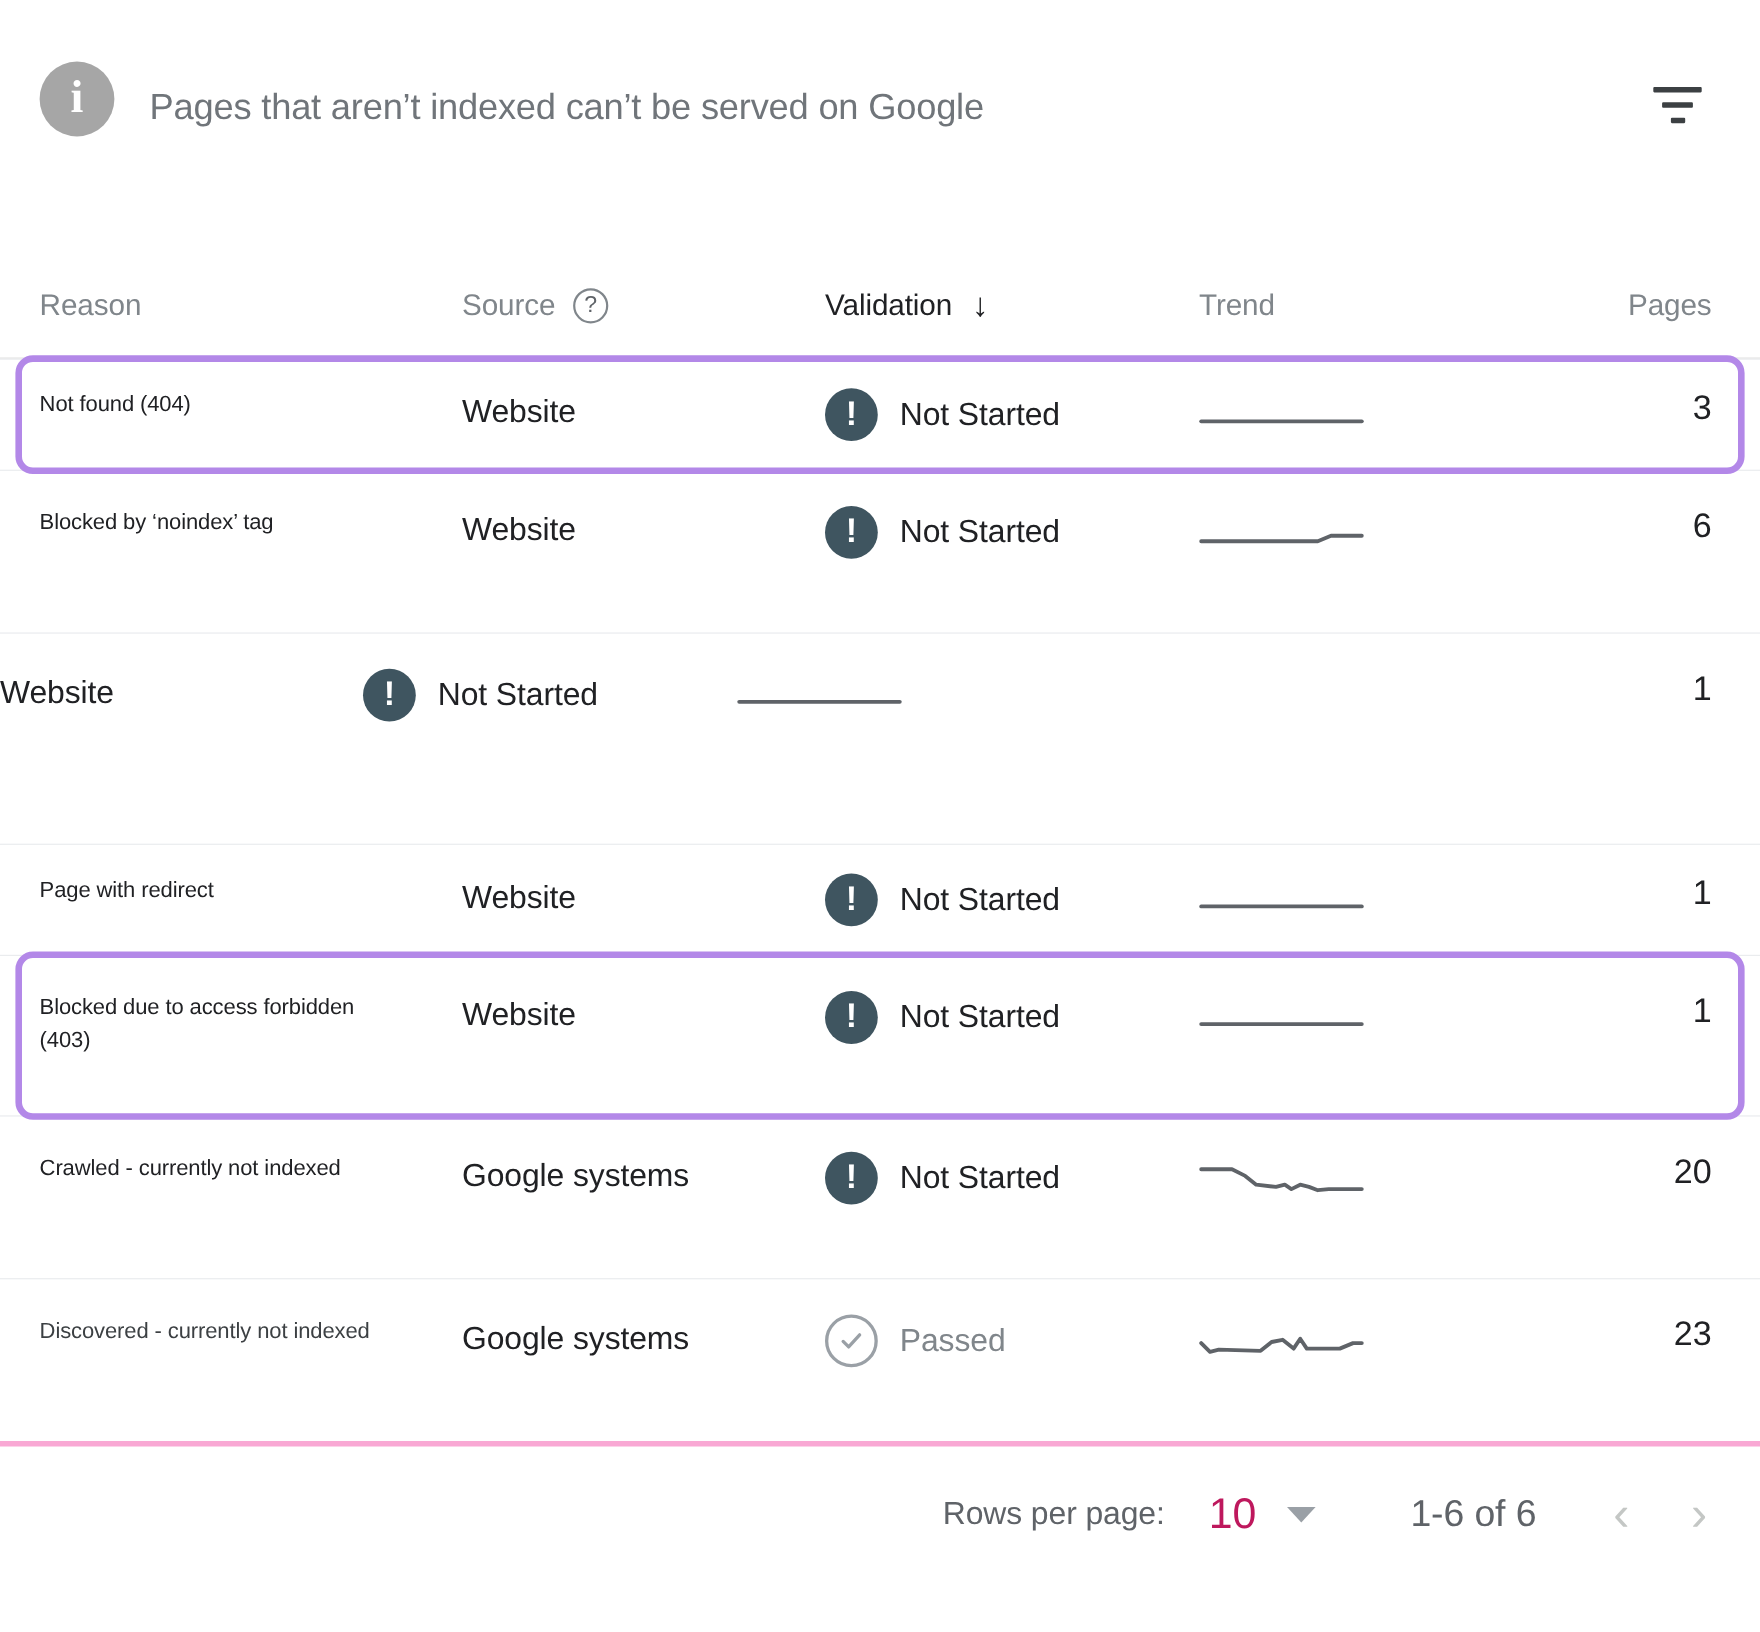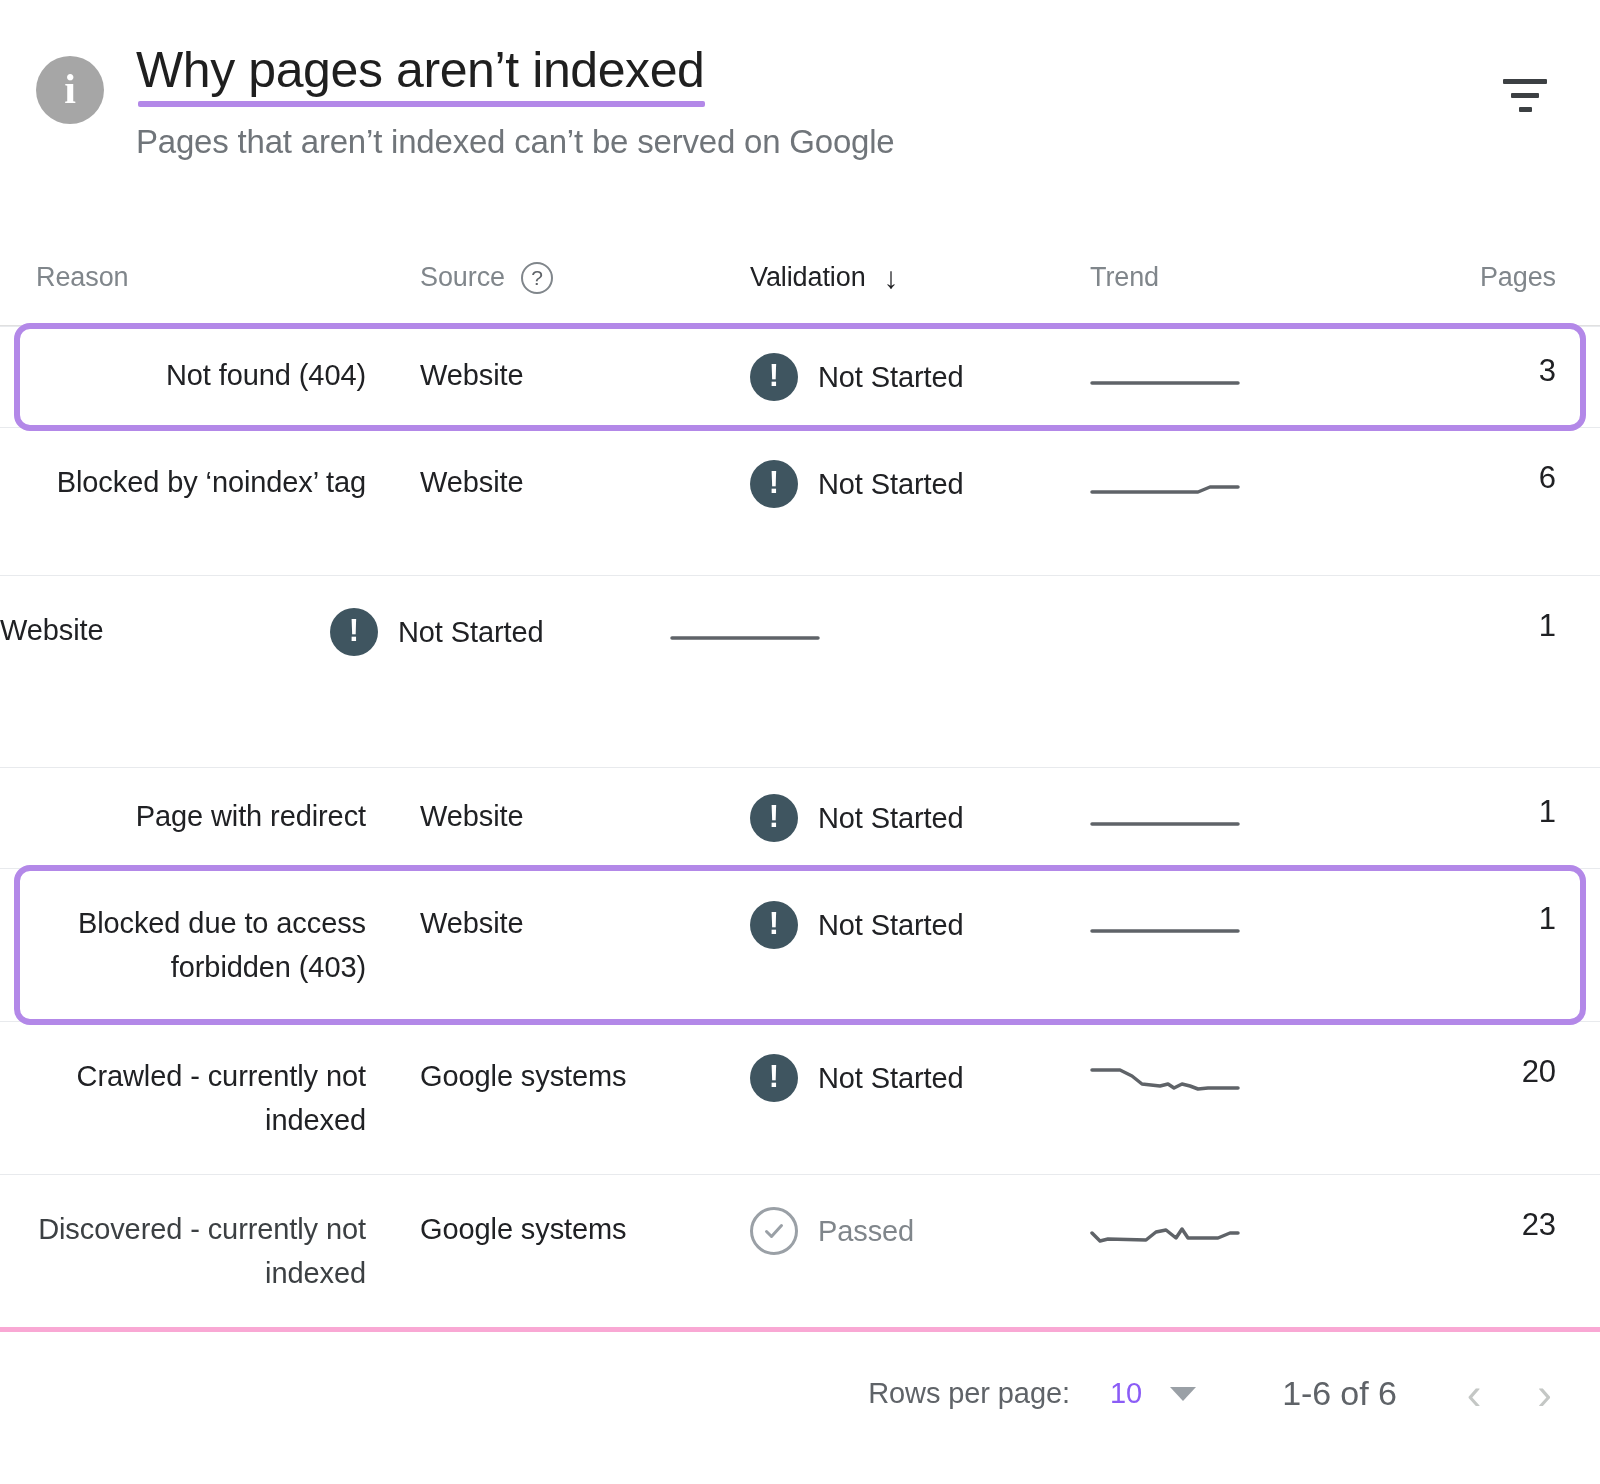--- a/index.html
+++ b/index.html
@@ -178,27 +178,26 @@
   }
   .tbody-row.r1 { min-height: 100px; padding-top: 26px; padding-bottom: 26px; }
   .tbody-row.r2 { min-height: 148px; }
   .tbody-row.r3 { min-height: 192px; }
   .tbody-row.r4 { min-height: 98px; padding-top: 26px; padding-bottom: 26px; }
   .tbody-row.r5 { min-height: 146px; }
   .tbody-row.r6 { min-height: 148px; }
   .tbody-row.r7 { min-height: 148px; }
 
   .reason-text {
-    font-size: 29px;
+    font-size: 20px;
     color: #202124;
     line-height: 1.52;
     letter-spacing: -0.1px;
     font-weight: 400;
     max-width: 330px;
-    text-align: right;
   }
   .reason-text.muted { color: #3c4043; }
 
   .source-text {
     font-size: 29px;
     color: #202124;
     line-height: 1.52;
     letter-spacing: -0.1px;
   }
 
@@ -273,22 +272,22 @@
     justify-content: flex-end;
     padding-right: 48px;
     gap: 0;
   }
   .foot-label {
     font-size: 29px;
     color: #5f6368;
     letter-spacing: -0.1px;
   }
   .rows-value {
-    font-size: 29px;
-    color: #8b5cf6;
+    font-size: 39px;
+    color: #be185d;
     font-weight: 500;
     margin-left: 40px;
   }
   .caret-down {
     margin-left: 28px;
     width: 0; height: 0;
     border-left: 13px solid transparent;
     border-right: 13px solid transparent;
     border-top: 14px solid #9aa0a6;
     cursor: pointer;
@@ -314,21 +313,20 @@
 <body>
 
 <div class="page">
 
   <div class="header">
     <div class="info-icon">
       <span class="glyph">i</span>
     </div>
     <div class="header-text">
       <div class="title-wrap">
-        <div class="title">Why pages aren’t indexed</div>
         <div class="title-underline"></div>
       </div>
       <div class="subtitle">Pages that aren’t indexed can’t be served on Google</div>
     </div>
     <div class="filter-btn">
       <span class="bar b1"></span>
       <span class="bar b2"></span>
       <span class="bar b3"></span>
     </div>
   </div>

